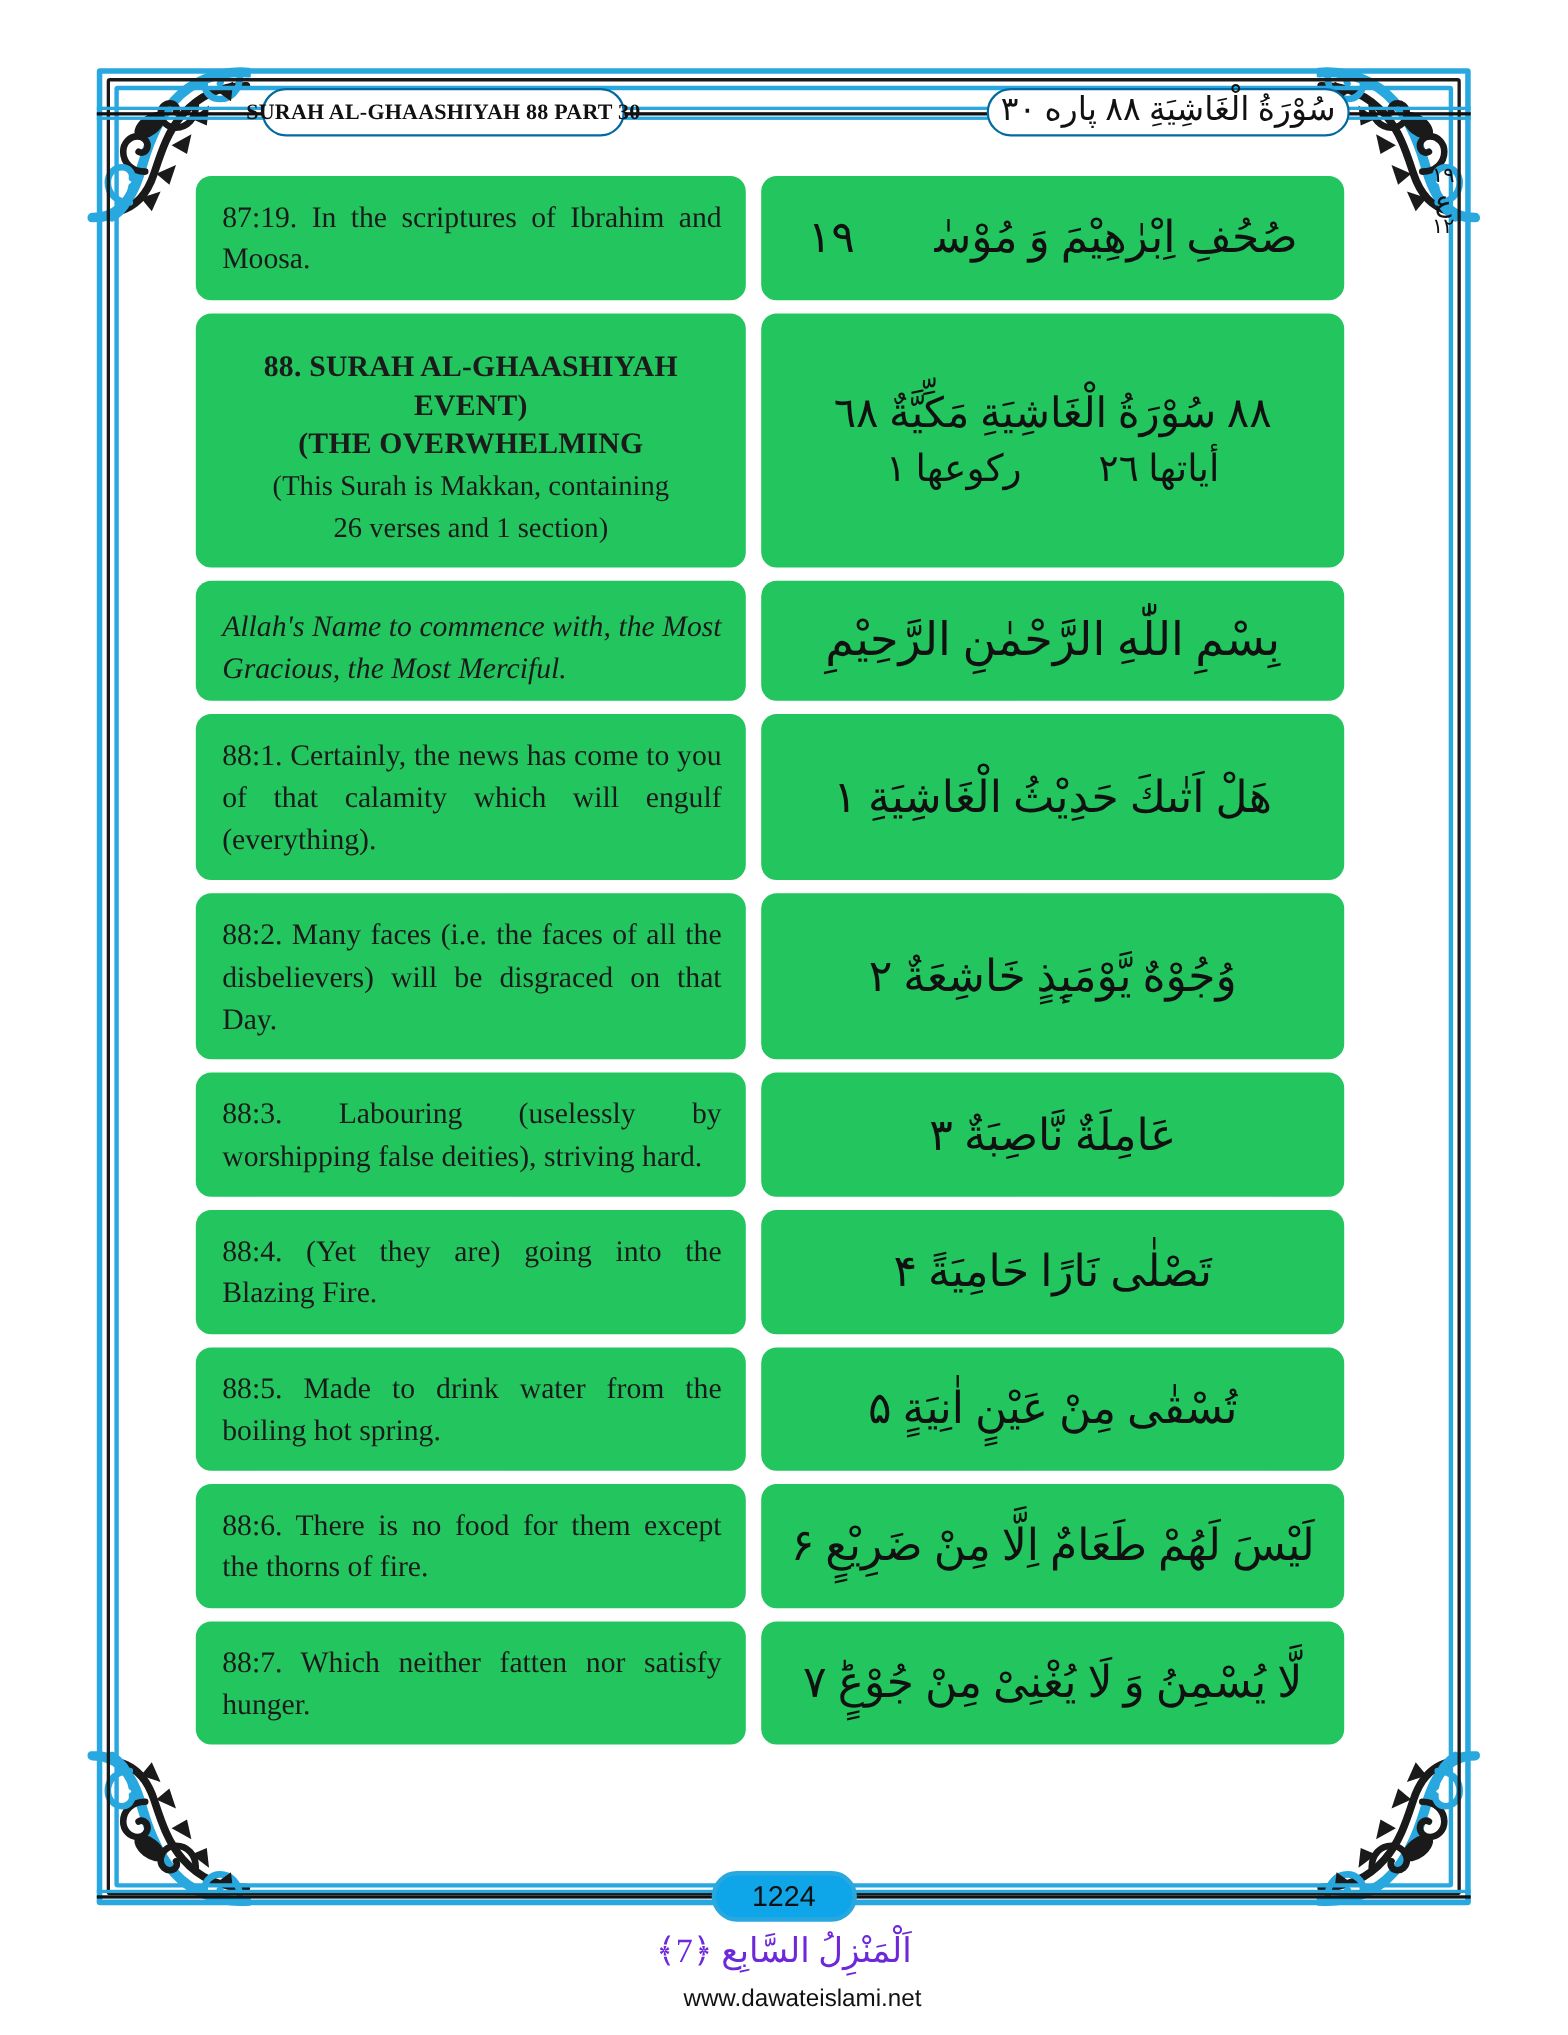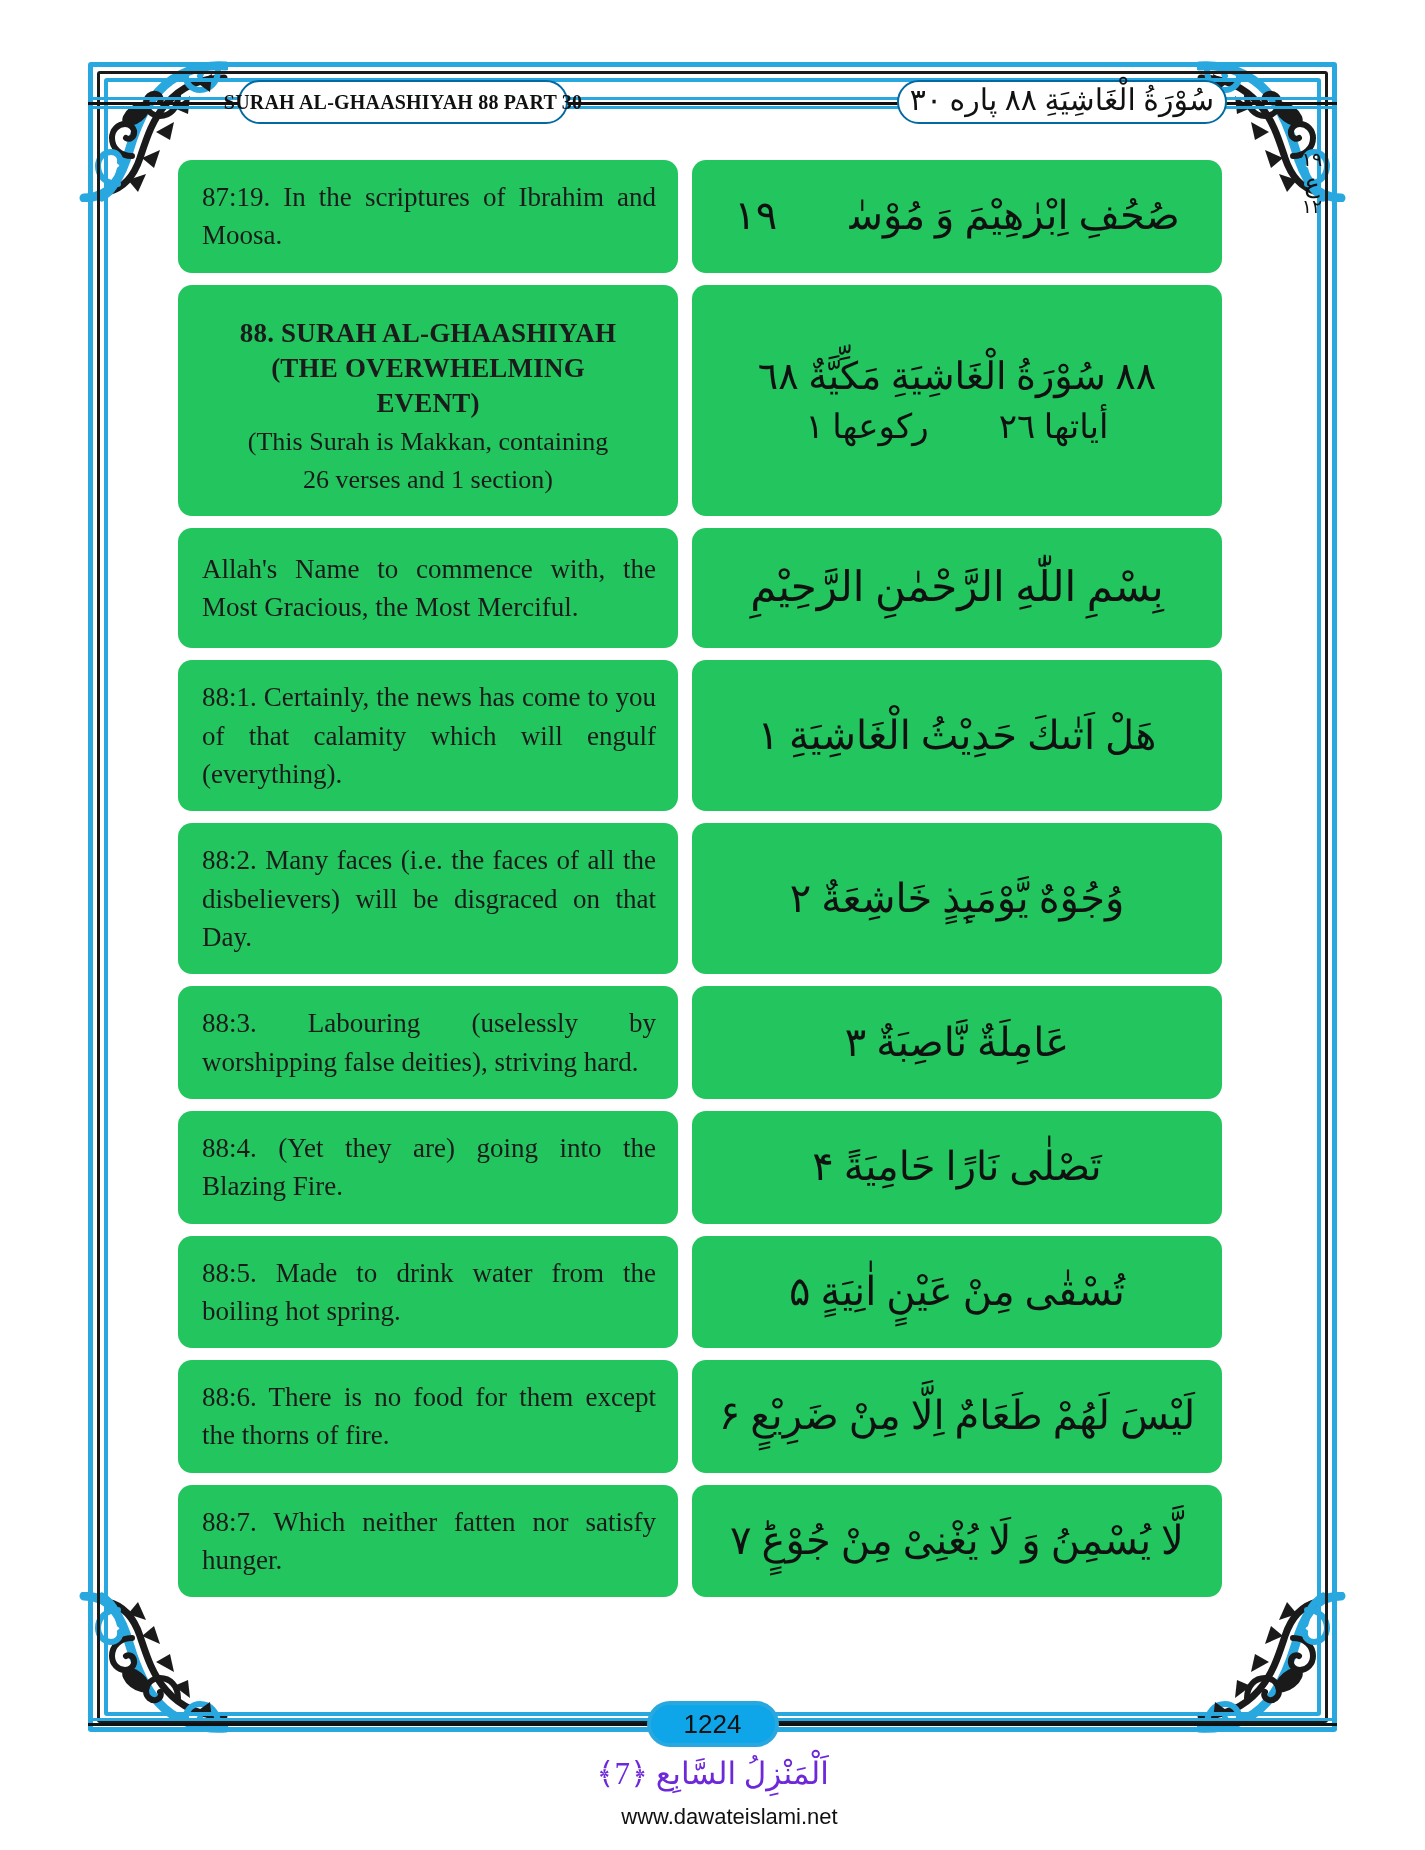--- a/index.html
+++ b/index.html
@@ -89,21 +89,21 @@
   .title-main{
     font-weight:bold;font-size:27px;line-height:1.3;letter-spacing:0.2px;
   }
   .title-sub{
     font-size:26px;line-height:1.32;margin-top:4px;
   }
   .row-title .cell-ar .ar{font-size:38px;line-height:1.35;}
   .ar-line2{
     display:flex;justify-content:center;gap:70px;font-size:34px;margin-top:2px;
   }
-  .row-bismillah .cell-en{padding-top:22px;padding-bottom:22px;}
+  .row-bismillah .cell-en{padding-top:22px;padding-bottom:11px;font-style:italic;}
   .row-bismillah .cell-ar .ar{font-size:42px;}
 
   
   .margin-mark{
     position:absolute;right:96px;top:150px;width:34px;
     text-align:center;line-height:1.05;color:#111;
   }
   .margin-mark .m-ain{font-size:26px;}
   .margin-mark .m-num{font-size:19px;}
 
@@ -229,22 +229,22 @@
   <div class="verse-row">
     <div class="cell cell-en">87:19. In the scriptures of Ibrahim and Moosa.</div>
     <div class="cell cell-ar">
       <div class="ar">صُحُفِ اِبْرٰهِیْمَ وَ مُوْسٰى۠ ۱۹</div>
     </div>
   </div>
 
   <div class="verse-row row-title">
     <div class="cell cell-en">
       <div class="title-main">88. SURAH AL-GHAASHIYAH</div>
+      <div class="title-main">EVENT)</div>
       <div class="title-main">(THE OVERWHELMING</div>
-      <div class="title-main">EVENT)</div>
       <div class="title-sub">(This Surah is Makkan, containing</div>
       <div class="title-sub">26 verses and 1 section)</div>
     </div>
     <div class="cell cell-ar">
       <div class="ar">
         <div>٨٨ سُوْرَةُ الْغَاشِيَةِ مَكِّيَّةٌ ٦٨</div>
         <div class="ar-line2">
           <span>أياتها ٢٦</span>
           <span>ركوعها ١</span>
         </div>

